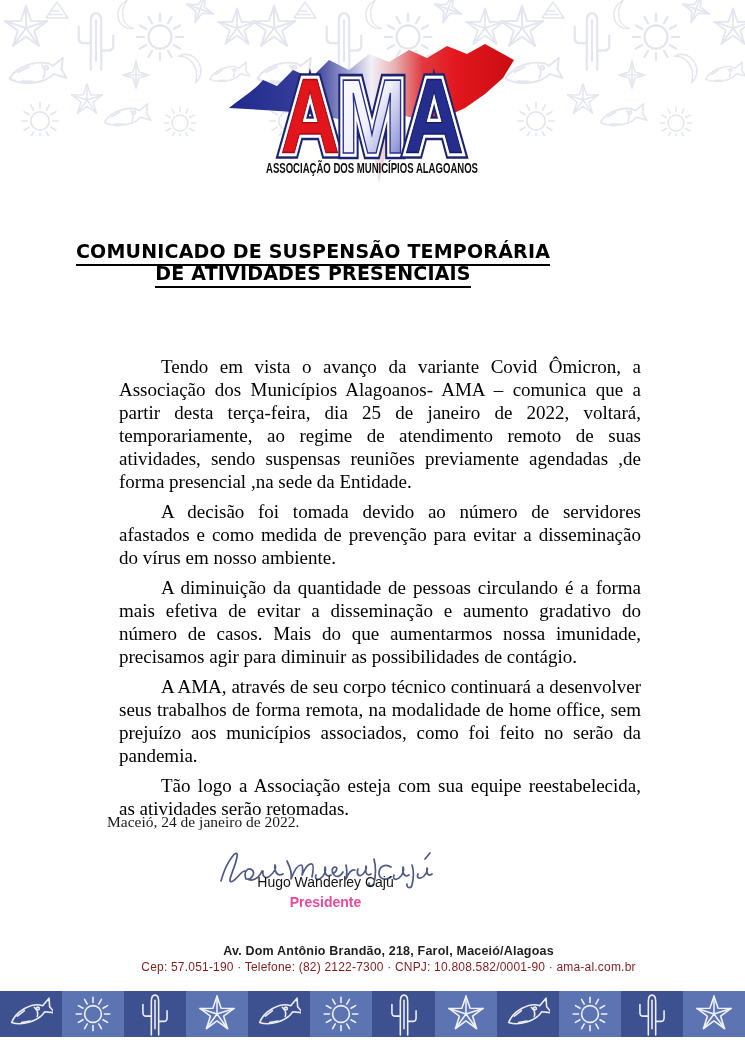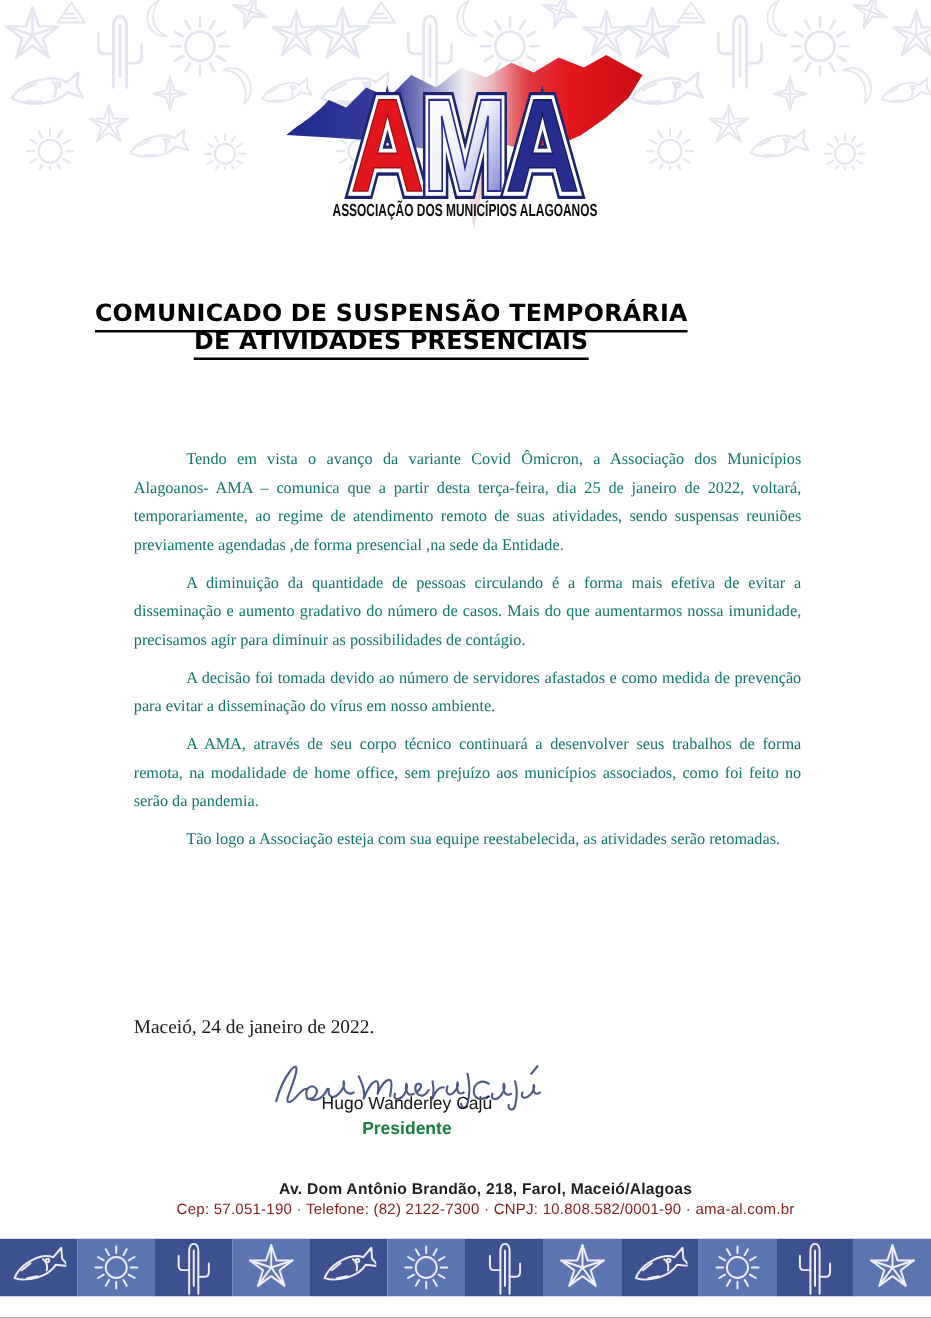--- a/index.html
+++ b/index.html
@@ -30,30 +30,30 @@
   .front-a2{fill:var(--blue);stroke:#141a5e;stroke-width:1.2px;}
   .logo-caption{font-family:"Liberation Sans",sans-serif;font-weight:bold;font-size:14px;fill:#0c0c0c;text-anchor:middle;}
   
   .title{position:absolute;top:240px;left:0;width:626px;text-align:center;
     font-family:"DejaVu Sans","Liberation Sans",sans-serif;font-weight:bold;font-size:19px;color:#000;}
   .tline span{border-bottom:2.5px solid #000;padding-bottom:2px;letter-spacing:.2px;}
   .t2{}
   
   .bodytext{position:absolute;top:355px;left:107px;width:534px;}
   .bodytext p{
-    margin:0 0 7px 0;font-size:13px;line-height:23px;
-    text-align:justify;text-indent:42px;color:#0f766e;
+    margin:0 0 7px 12px;font-size:19px;line-height:23px;
+    text-align:justify;text-indent:42px;color:#000000;
   }
   .dateline{position:absolute;top:813px;left:107px;font-size:15.5px;color:#1a1a1a;}
   
   .sig{position:absolute;top:841px;left:0;width:651px;text-align:center;}
   .sig-svg{display:block;margin:0 auto;}
   .sig-svg path{stroke:var(--ink);stroke-width:1.7;fill:none;stroke-linecap:round;stroke-linejoin:round;}
   .sig-name{margin-top:-15px;font-family:"Liberation Sans",sans-serif;font-size:14px;color:#111;}
-  .sig-role{margin-top:4px;font-family:"Liberation Sans",sans-serif;font-size:14px;font-weight:bold;color:#15803d;}
+  .sig-role{margin-top:4px;font-family:"Liberation Sans",sans-serif;font-size:14px;font-weight:bold;color:#ec4899;}
   
   .footer{position:absolute;top:944px;left:0;width:745px;text-align:center;
     font-family:"Liberation Sans",sans-serif;color:#1e1e1e;padding-left:16px;}
   .f1{font-weight:bold;font-size:12.5px;letter-spacing:.2px;}
   .f2{font-size:12px;margin-top:2px;letter-spacing:.2px;color:#7f1d1d;}
   
   .band{position:absolute;top:991px;left:0;width:745px;height:46px;display:flex;}
   .band-sq{flex:1 1 0;display:flex;align-items:center;justify-content:center;}
   .band-sq.dark{background:var(--band-dark);}
   .band-sq.light{background:var(--band-light);}
@@ -163,22 +163,22 @@
     </svg>
   </div>
 
   <div class="title">
     <div class="tline"><span>COMUNICADO DE SUSPENSÃO TEMPORÁRIA</span></div>
     <div class="tline t2"><span>DE ATIVIDADES PRESENCIAIS</span></div>
   </div>
 
   <div class="bodytext">
     <p>Tendo em vista o avanço da variante Covid Ômicron, a Associação dos Municípios Alagoanos- AMA – comunica que a partir desta terça-feira, dia 25 de janeiro de 2022, voltará, temporariamente, ao regime de atendimento remoto de suas atividades, sendo suspensas reuniões previamente agendadas ,de forma presencial ,na sede da Entidade.</p>
+    <p>A decisão foi tomada devido ao número de servidores afastados e como medida de prevenção para evitar a disseminação do vírus em nosso ambiente.</p>
     <p>A diminuição da quantidade de pessoas circulando é a forma mais efetiva de evitar a disseminação e aumento gradativo do número de casos. Mais do que aumentarmos nossa imunidade, precisamos agir para diminuir as possibilidades de contágio.</p>
-    <p>A decisão foi tomada devido ao número de servidores afastados e como medida de prevenção para evitar a disseminação do vírus em nosso ambiente.</p>
     <p>A AMA, através de seu corpo técnico continuará a desenvolver seus trabalhos de forma remota, na modalidade de home office, sem prejuízo aos municípios associados, como foi feito no serão da pandemia.</p>
     <p>Tão logo a Associação esteja com sua equipe reestabelecida, as atividades serão retomadas.</p>
   </div>
 
   <div class="dateline">Maceió, 24 de janeiro de 2022.</div>
 
   <div class="sig">
     <svg class="sig-svg" width="225" height="48" viewBox="0 0 225 48">
       <path d="M8,40 C14,18 26,6 24,16 C22,28 12,44 20,40 C25,37 28,30 32,30 M33,38 C30,31 35,26 39,29 C43,32 38,39 34,38 C40,41 46,37 49,30 M50,30 C49,36 53,39 58,34 C62,30 63,26 62,24 C61,30 64,36 70,33"></path>
       <path d="M74,20 C78,28 79,34 78,38 C81,30 85,24 88,24 C90,24 90,30 89,34 C92,27 96,22 99,23 C101,24 100,31 99,36 M103,34 C101,39 106,40 110,35 C113,31 113,27 112,26 C111,31 113,37 118,34 M121,32 C124,30 125,26 122,26 C119,26 118,31 121,34 C124,37 128,35 130,31 M133,24 C134,29 134,34 133,38 C135,32 139,28 142,29 M145,28 C143,33 146,37 150,33 C153,30 154,26 153,25 C152,30 153,36 158,33 M161,18 C163,26 163,34 161,42 C160,46 156,46 156,42"></path>

